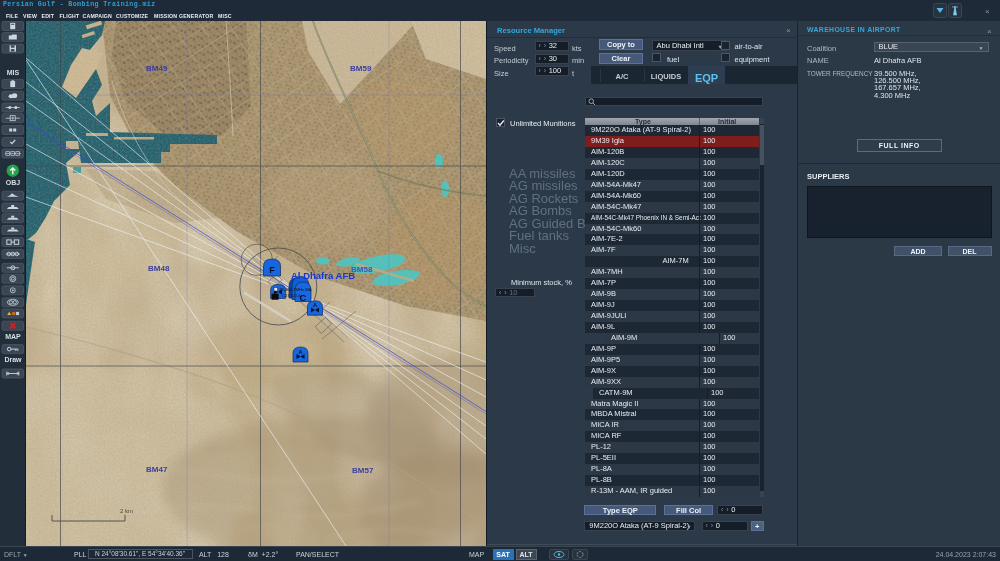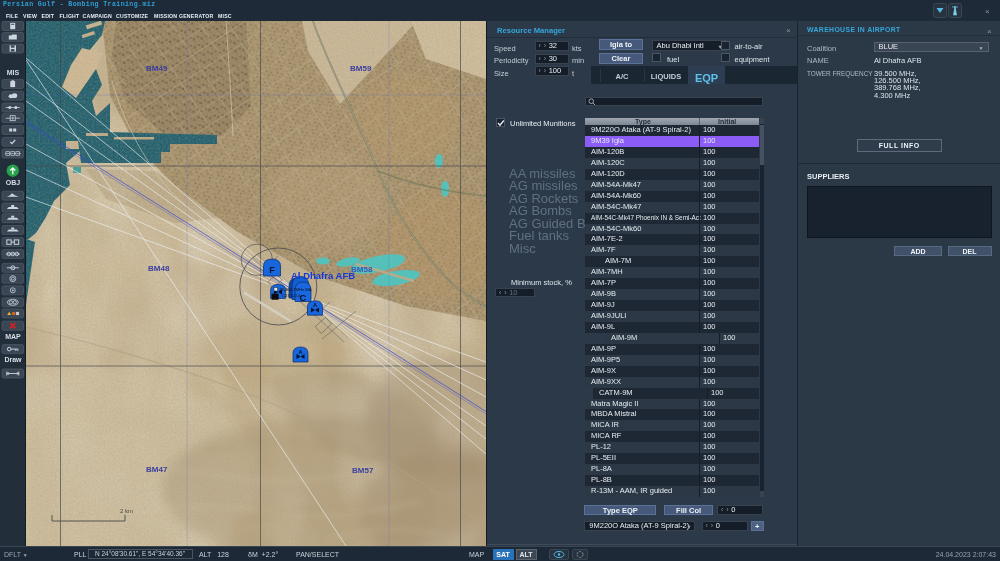--- a/index.html
+++ b/index.html
@@ -316,21 +316,21 @@
 <div class="x" style="left:299px; top:5px; font-size:8px;">×</div>
 <div class="lbl" style="left:7px; top:22.5px;">Speed</div>
 <div class="inp" style="left:47.5px; top:20.3px; width:34.5px; height:10px; line-height:8.5px; padding-left:3px;"><span class="arr">‹ ›</span> 32</div>
 <div class="lbl" style="left:85px; top:22.5px;">kts</div>
 <div class="lbl" style="left:7px; top:35.0px;">Periodicity</div>
 <div class="inp" style="left:47.5px; top:32.8px; width:34.5px; height:10px; line-height:8.5px; padding-left:3px;"><span class="arr">‹ ›</span> 30</div>
 <div class="lbl" style="left:85px; top:35.0px;">min</div>
 <div class="lbl" style="left:7px; top:47.5px;">Size</div>
 <div class="inp" style="left:47.5px; top:45.3px; width:34.5px; height:10px; line-height:8.5px; padding-left:3px;"><span class="arr">‹ ›</span> 100</div>
 <div class="lbl" style="left:85px; top:47.5px;">t</div>
-<div class="btn" style="left:112px; top:18.4px; width:44px; height:11px; line-height:10px;">Igla to</div>
+<div class="btn" style="left:112px; top:18.4px; width:44px; height:11px; line-height:10px;">Copy to</div>
 <div class="btn" style="left:112px; top:31.9px; width:44px; height:11px; line-height:10px;">Clear</div>
 <div class="inp" style="left:164.5px; top:18.7px; width:75px; height:11px; line-height:10px; padding-left:4px;">Abu Dhabi Intl<span style="position:absolute; right:2.5px; top:1px; color:#9aa5b2; font-size:5.5px;">▼</span></div>
 <div class="chk" style="left:233.5px; top:19.7px;"></div>
     <div class="lbl" style="left:247.5px; top:21px; color:#dde4ea;">air-to-air</div>
 <div class="chk" style="left:164.5px; top:32.4px;"></div>
     <div class="lbl" style="left:180px; top:33.6px; color:#dde4ea;">fuel</div>
 <div class="chk" style="left:233.5px; top:32.4px;"></div>
     <div class="lbl" style="left:247.5px; top:33.6px; color:#dde4ea;">equipment</div>
 <div class="abs" style="left:104px; top:45.3px; width:207px; height:18px; background:#1b2633;"></div>
 <div class="abs" style="left:201px; top:45.3px; width:37px; height:18px; background:#2d3e52;"></div>
@@ -358,32 +358,32 @@
 <div class="cat" style="top:219.5px;">Misc</div>
 <div class="lbl" style="left:8px; top:256.5px; color:#dde4ea;padding-left:16px;">Minimum stock, %</div>
 <div class="inp" style="left:8px; top:266.5px; width:40px; height:9.5px; line-height:8px; padding-left:3px; color:#5f7183;"><span class="arr">‹ ›</span> 10</div>
 <div class="abs" style="left:98px; top:96.5px; width:174px; height:7.6px; background:linear-gradient(#a0a7b1,#7d8692); font-size:7.5px; font-weight:bold; color:#232e3a;">
       <span style="position:absolute; left:50px; top:0px; font-size:7px;">Type</span>
       <span style="position:absolute; left:133px; top:0px; font-size:7px;">Initial</span>
       <span style="position:absolute; left:114px; top:0; width:1px; height:7.6px; background:#5d6572;"></span>
     </div>
 <div class="abs" style="left:98px; top:104.1px; width:174px;">
 <div class="row" style="background:#1e2835; padding-left:6px;">9M220O Ataka (AT-9 Spiral-2)<span class="rv">100</span><span style="position:absolute; left:114px; top:0; width:1px; height:100%; background:#141d28;"></span></div>
-<div class="row" style="background:#8b5cf6; padding-left:6px;">9M39 Igla<span class="rv">100</span><span style="position:absolute; left:114px; top:0; width:1px; height:100%; background:#141d28;"></span></div>
+<div class="row" style="background:#7f1d1d; padding-left:6px;">9M39 Igla<span class="rv">100</span><span style="position:absolute; left:114px; top:0; width:1px; height:100%; background:#141d28;"></span></div>
 <div class="row" style="background:#1e2835; padding-left:6px;">AIM-120B<span class="rv">100</span><span style="position:absolute; left:114px; top:0; width:1px; height:100%; background:#141d28;"></span></div>
 <div class="row" style="background:#2c3845; padding-left:6px;">AIM-120C<span class="rv">100</span><span style="position:absolute; left:114px; top:0; width:1px; height:100%; background:#141d28;"></span></div>
 <div class="row" style="background:#1e2835; padding-left:6px;">AIM-120D<span class="rv">100</span><span style="position:absolute; left:114px; top:0; width:1px; height:100%; background:#141d28;"></span></div>
 <div class="row" style="background:#2c3845; padding-left:6px;">AIM-54A-Mk47<span class="rv">100</span><span style="position:absolute; left:114px; top:0; width:1px; height:100%; background:#141d28;"></span></div>
 <div class="row" style="background:#1e2835; padding-left:6px;">AIM-54A-Mk60<span class="rv">100</span><span style="position:absolute; left:114px; top:0; width:1px; height:100%; background:#141d28;"></span></div>
 <div class="row" style="background:#2c3845; padding-left:6px;">AIM-54C-Mk47<span class="rv">100</span><span style="position:absolute; left:114px; top:0; width:1px; height:100%; background:#141d28;"></span></div>
 <div class="row" style="background:#1e2835; padding-left:6px;"><span style="display:inline-block; width:112px; overflow:hidden; vertical-align:top; font-size:6.4px;">AIM-54C-Mk47 Phoenix IN &amp; Semi-Act</span><span class="rv">100</span><span style="position:absolute; left:114px; top:0; width:1px; height:100%; background:#141d28;"></span></div>
 <div class="row" style="background:#2c3845; padding-left:6px;">AIM-54C-Mk60<span class="rv">100</span><span style="position:absolute; left:114px; top:0; width:1px; height:100%; background:#141d28;"></span></div>
 <div class="row" style="background:#1e2835; padding-left:6px;">AIM-7E-2<span class="rv">100</span><span style="position:absolute; left:114px; top:0; width:1px; height:100%; background:#141d28;"></span></div>
 <div class="row" style="background:#2c3845; padding-left:6px;">AIM-7F<span class="rv">100</span><span style="position:absolute; left:114px; top:0; width:1px; height:100%; background:#141d28;"></span></div>
-<div class="row" style="background:#1e2835; padding-left:20px;">AIM-7M<span class="rv">100</span><span style="position:absolute; left:114px; top:0; width:1px; height:100%; background:#141d28;"></span></div>
+<div class="row" style="background:#1e2835; padding-left:7px;text-align:center;">AIM-7M<span class="rv">100</span><span style="position:absolute; left:114px; top:0; width:1px; height:100%; background:#141d28;"></span></div>
 <div class="row" style="background:#2c3845; padding-left:6px;">AIM-7MH<span class="rv">100</span><span style="position:absolute; left:114px; top:0; width:1px; height:100%; background:#141d28;"></span></div>
 <div class="row" style="background:#1e2835; padding-left:6px;">AIM-7P<span class="rv">100</span><span style="position:absolute; left:114px; top:0; width:1px; height:100%; background:#141d28;"></span></div>
 <div class="row" style="background:#2c3845; padding-left:6px;">AIM-9B<span class="rv">100</span><span style="position:absolute; left:114px; top:0; width:1px; height:100%; background:#141d28;"></span></div>
 <div class="row" style="background:#1e2835; padding-left:6px;">AIM-9J<span class="rv">100</span><span style="position:absolute; left:114px; top:0; width:1px; height:100%; background:#141d28;"></span></div>
 <div class="row" style="background:#2c3845; padding-left:6px;">AIM-9JULI<span class="rv">100</span><span style="position:absolute; left:114px; top:0; width:1px; height:100%; background:#141d28;"></span></div>
 <div class="row" style="background:#1e2835; padding-left:6px;">AIM-9L<span class="rv">100</span><span style="position:absolute; left:114px; top:0; width:1px; height:100%; background:#141d28;"></span></div>
 <div class="row" style="background:#2c3845; padding-left:6px;margin-left:20px;">AIM-9M<span class="rv">100</span><span style="position:absolute; left:114px; top:0; width:1px; height:100%; background:#141d28;"></span></div>
 <div class="row" style="background:#1e2835; padding-left:6px;">AIM-9P<span class="rv">100</span><span style="position:absolute; left:114px; top:0; width:1px; height:100%; background:#141d28;"></span></div>
 <div class="row" style="background:#2c3845; padding-left:6px;">AIM-9P5<span class="rv">100</span><span style="position:absolute; left:114px; top:0; width:1px; height:100%; background:#141d28;"></span></div>
 <div class="row" style="background:#1e2835; padding-left:6px;">AIM-9X<span class="rv">100</span><span style="position:absolute; left:114px; top:0; width:1px; height:100%; background:#141d28;"></span></div>
@@ -415,21 +415,21 @@
 <div style="position:absolute; top:5px; left:9px; font-size:6.9px; font-weight:bold; color:#36a6da; letter-spacing:0.35px;">WAREHOUSE IN AIRPORT</div>
 <div class="x" style="left:189px; top:6px; font-size:8px;">×</div>
 <div class="abs" style="left:0; top:13.5px; width:203px; height:1px; background:#222e3c;"></div>
 <div class="wl" style="top:22.5px;">Coalition</div>
 <div class="inp" style="left:75.5px; top:21px; width:115px; height:9.5px; line-height:8.5px; padding-left:4px; background:#3a4553; border-color:#58626e; color:#e8eef5;">BLUE<span style="position:absolute; right:4px; top:1px; color:#aab4be; font-size:5px;">▼</span></div>
 <div class="wl" style="top:35px;">NAME</div>
     <div class="wv" style="top:35px;">Al Dhafra AFB</div>
 <div class="wl" style="top:48.5px; font-size:6.4px;">TOWER FREQUENCY</div>
 <div class="wv" style="top:47.8px;">39.500 MHz,</div>
 <div class="wv" style="top:55.099999999999994px;">126.500 MHz,</div>
-<div class="wv" style="top:62.4px;">389.768 MHz,</div>
+<div class="wv" style="top:62.4px;">167.657 MHz,</div>
 <div class="wv" style="top:69.69999999999999px;">4.300 MHz</div>
 <div class="btn" style="left:58.5px; top:117.5px; width:85.5px; height:13.5px; line-height:12.5px; background:#2e3c4c; border-color:#5f6a76; font-size:7px; letter-spacing:0.5px;">FULL INFO</div>
 <div class="abs" style="left:0; top:142px; width:203px; height:1px; background:#1f2a36;"></div>
 <div class="abs" style="left:9px; top:151px; font-size:7.5px; font-weight:bold; color:#e8eef2;">SUPPLIERS</div>
 <div class="abs" style="left:9px; top:165px; width:185px; height:52px; background:#18222e; border:1px solid #10161e;"></div>
 <div class="btn" style="left:96px; top:224.5px; width:48px; height:10.5px; line-height:9.5px; background:#415168; border-color:#566a84; font-size:7px;">ADD</div>
 <div class="btn" style="left:149.5px; top:224.5px; width:44px; height:10.5px; line-height:9.5px; background:#415168; border-color:#566a84; font-size:7px;">DEL</div>
 </div>
 <div id="bb">
 <div class="bbt" style="left:4px; color:#9aa5b0;">DFLT <span style="font-size:5px;">▼</span></div>

